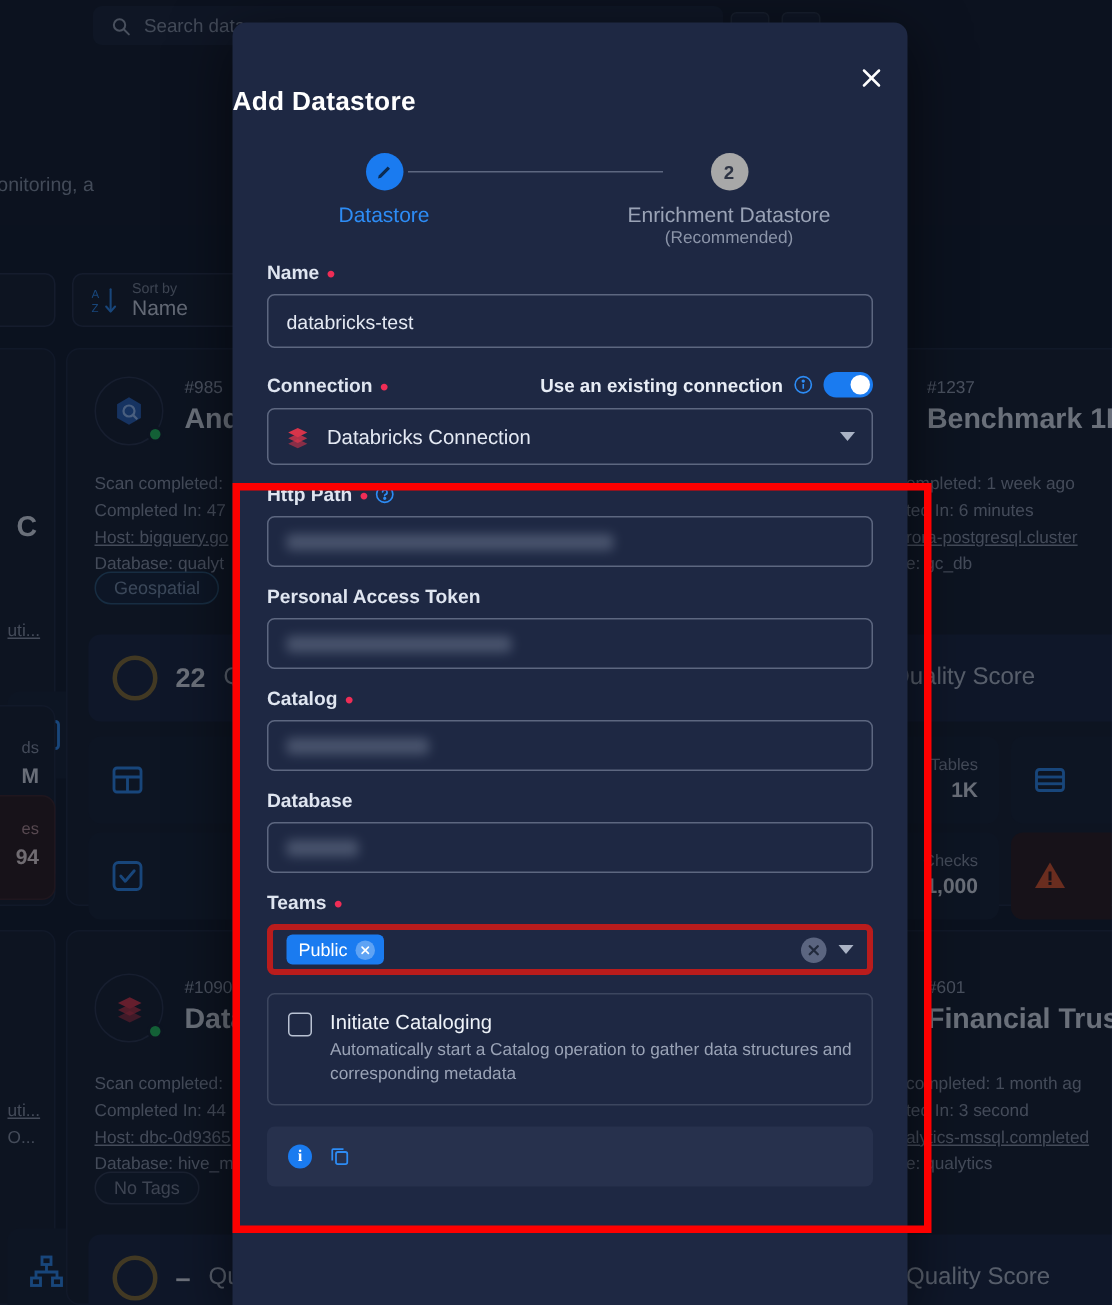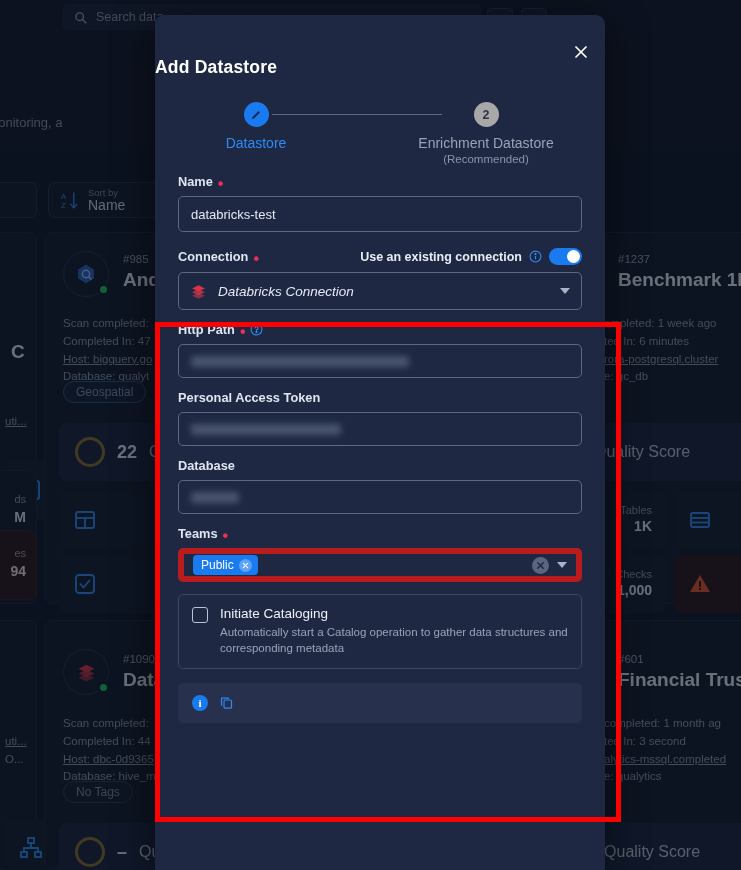--- a/index.html
+++ b/index.html
@@ -166,28 +166,27 @@
   }
   .switch::after {
     content: ""; position: absolute; right: 2px; top: 2px;
     width: 13px; height: 13px; border-radius: 50%; background: #fff;
   }
 
   .select {
     width: 100%; height: 38px; border: 1px solid #5d6780; border-radius: 5px;
     display: flex; align-items: center; padding: 0 11px; gap: 11px;
     cursor: pointer;
-    font-style: italic;
   }
   .select-val { font-size: 13.5px; color: #e4e9f3; flex: 1; }
   .caret { width: 0; height: 0; border-left: 5.5px solid transparent;
            border-right: 5.5px solid transparent; border-top: 6px solid #aab3c5; }
 
   .multi {
-    width: 100%; height: 34px; border: 6px solid #b91c1c; border-radius: 5px;
+    width: 100%; height: 34px; border: 4px solid #b91c1c; border-radius: 5px;
     display: flex; align-items: center; padding: 0 9px; gap: 8px;
   }
   .chip {
     display: inline-flex; align-items: center; gap: 5px;
     background: #1a7bf0; color: #fff; font-size: 12px;
     border-radius: 4px; padding: 3px 6px 3px 8px; font-weight: 500;
   }
   .chip-x {
     width: 13px; height: 13px; border-radius: 50%;
     background: rgba(255,255,255,.3); display: flex;
@@ -517,20 +516,30 @@
       <div class="fld" style="margin-top:12px;">
         <div class="lab">
           <span>Personal Access Token</span>
         </div>
         <div class="inp-wrap">
           <input class="inp" value="" style="">
           <span class="redact" style="left:13px; top:12px; width:150px;"></span>
         </div>
       </div>
 
+      <div class="fld" style="margin-top:12px;">
+        <div class="lab">
+          <span>Catalog</span>
+          <span class="req">•</span>
+        </div>
+        <div class="inp-wrap">
+          <input class="inp" value="" style="">
+          <span class="redact" style="left:13px; top:12px; width:95px;"></span>
+        </div>
+      </div>
 
       <div class="fld" style="margin-top:12px;">
         <div class="lab">
           <span>Database</span>
         </div>
         <div class="inp-wrap">
           <input class="inp" value="" style="">
           <span class="redact" style="left:13px; top:12px; width:48px;"></span>
         </div>
       </div>

